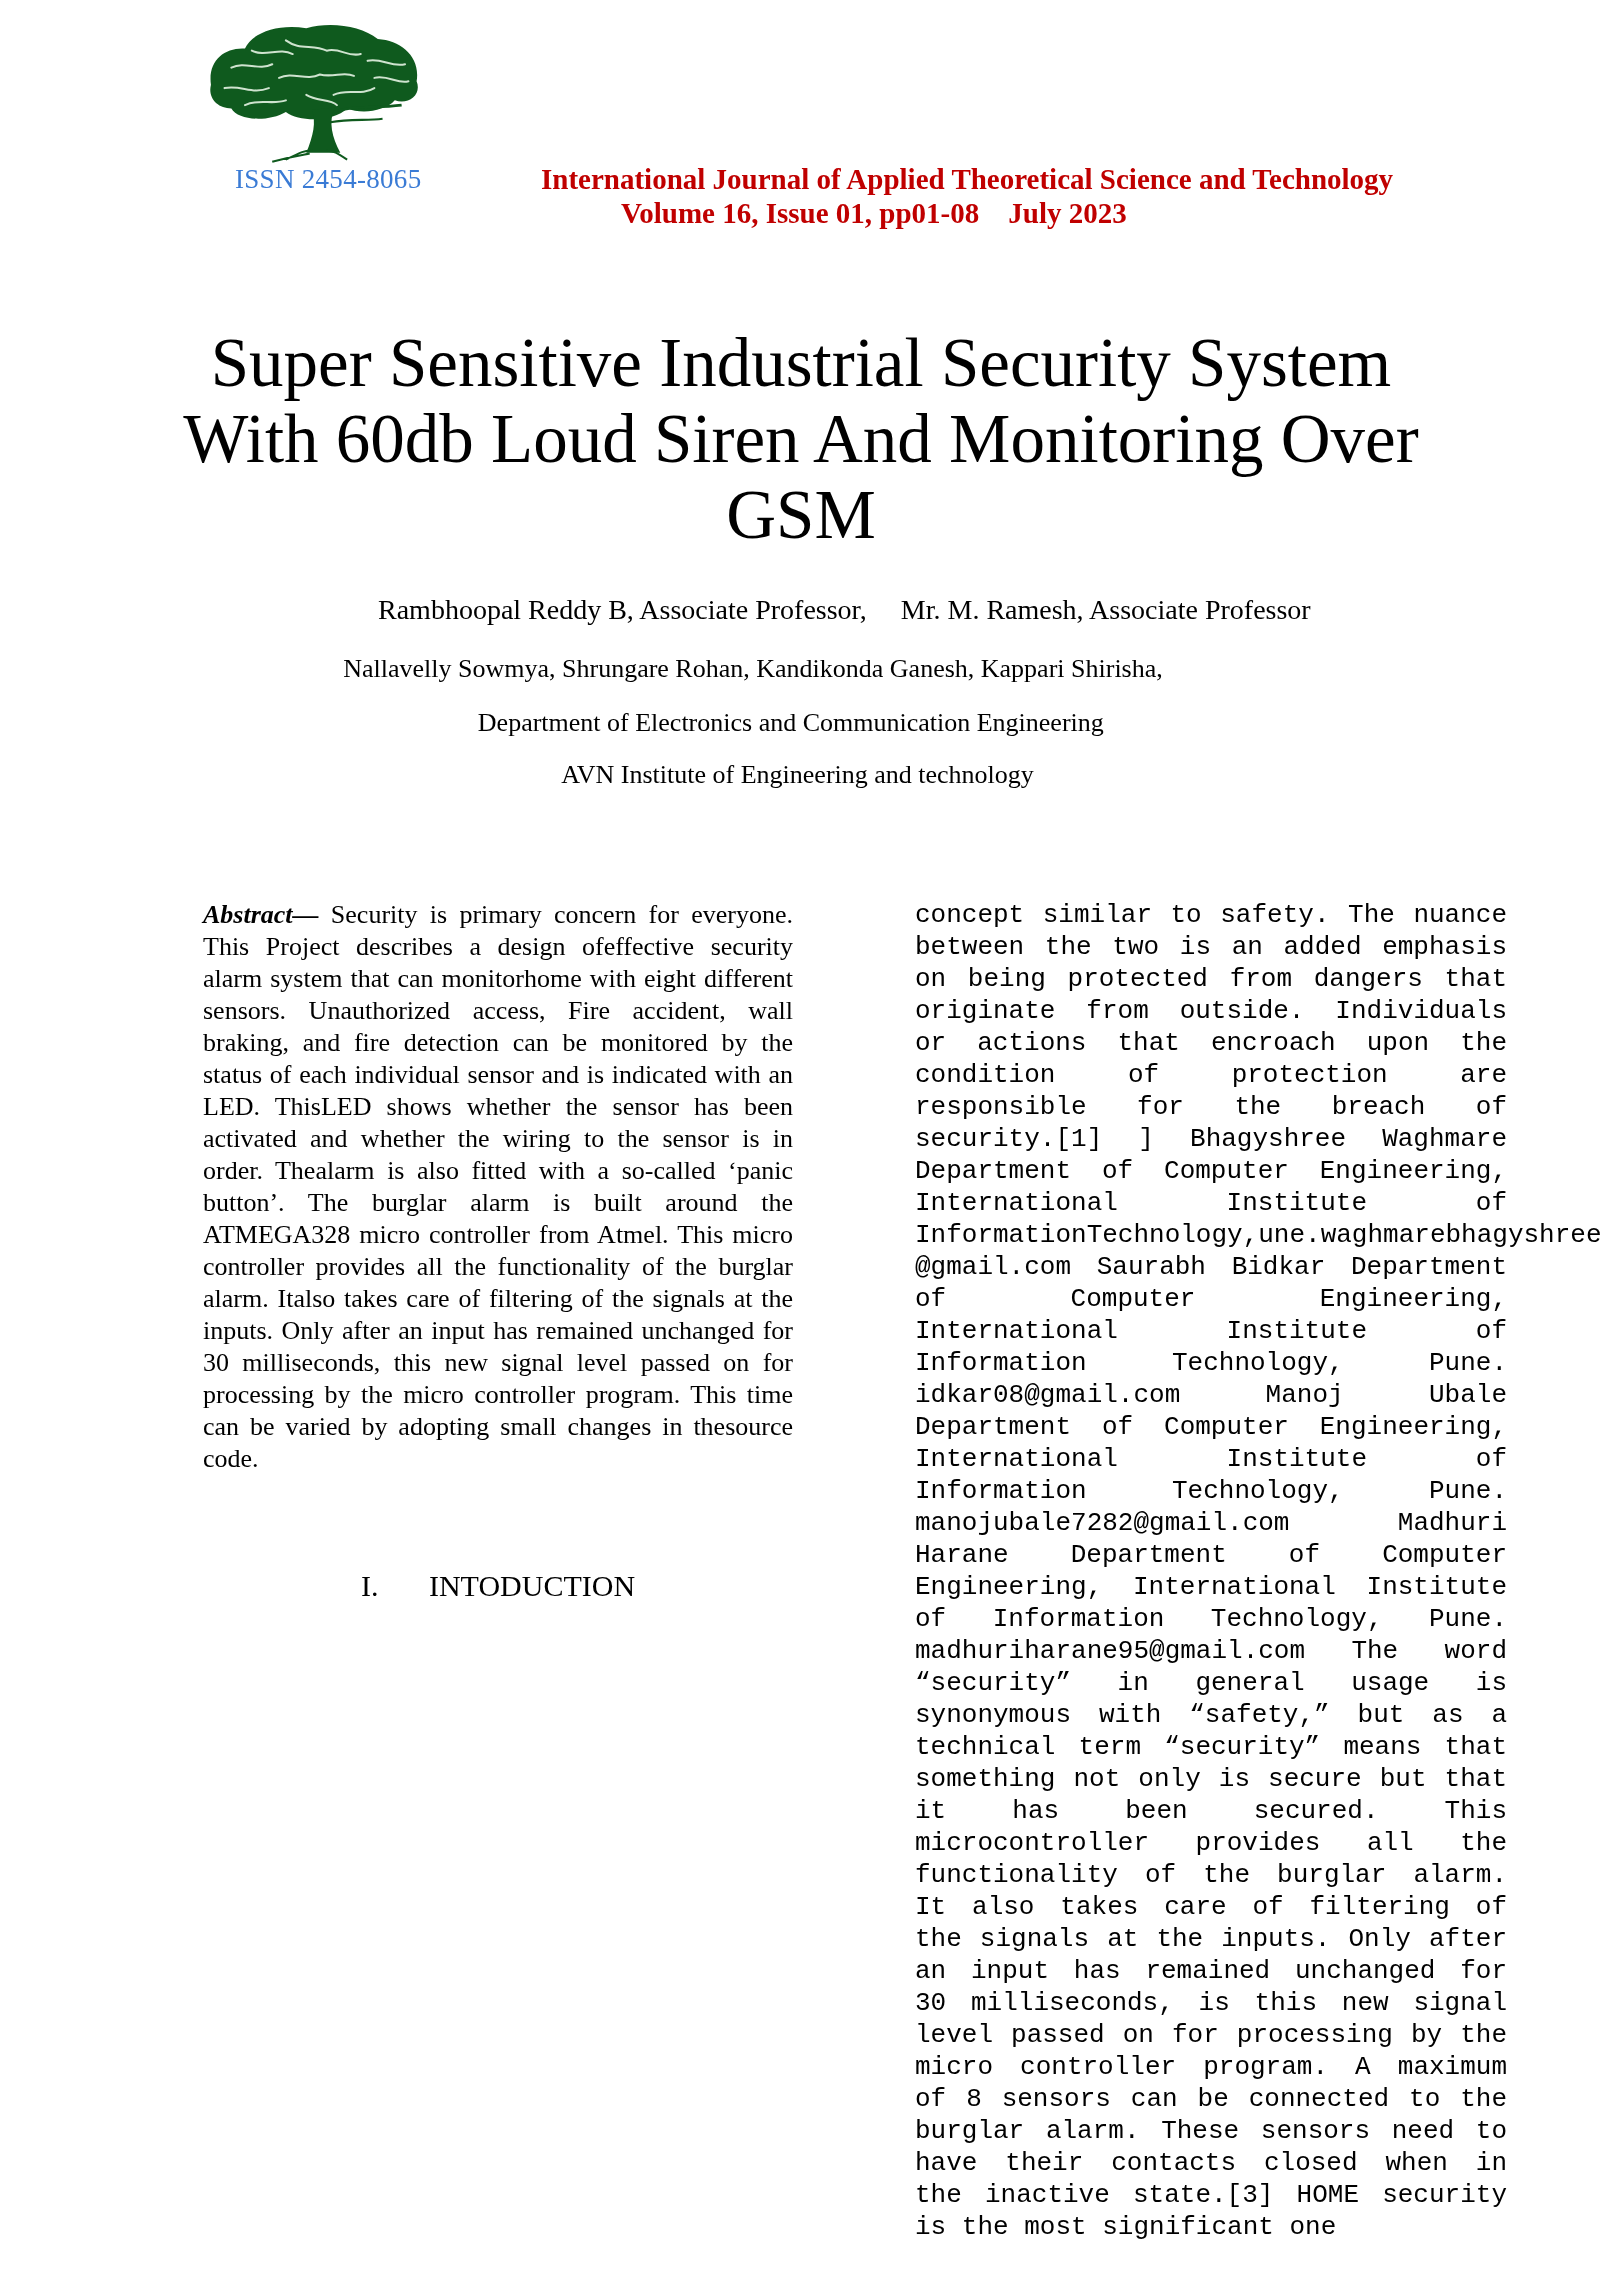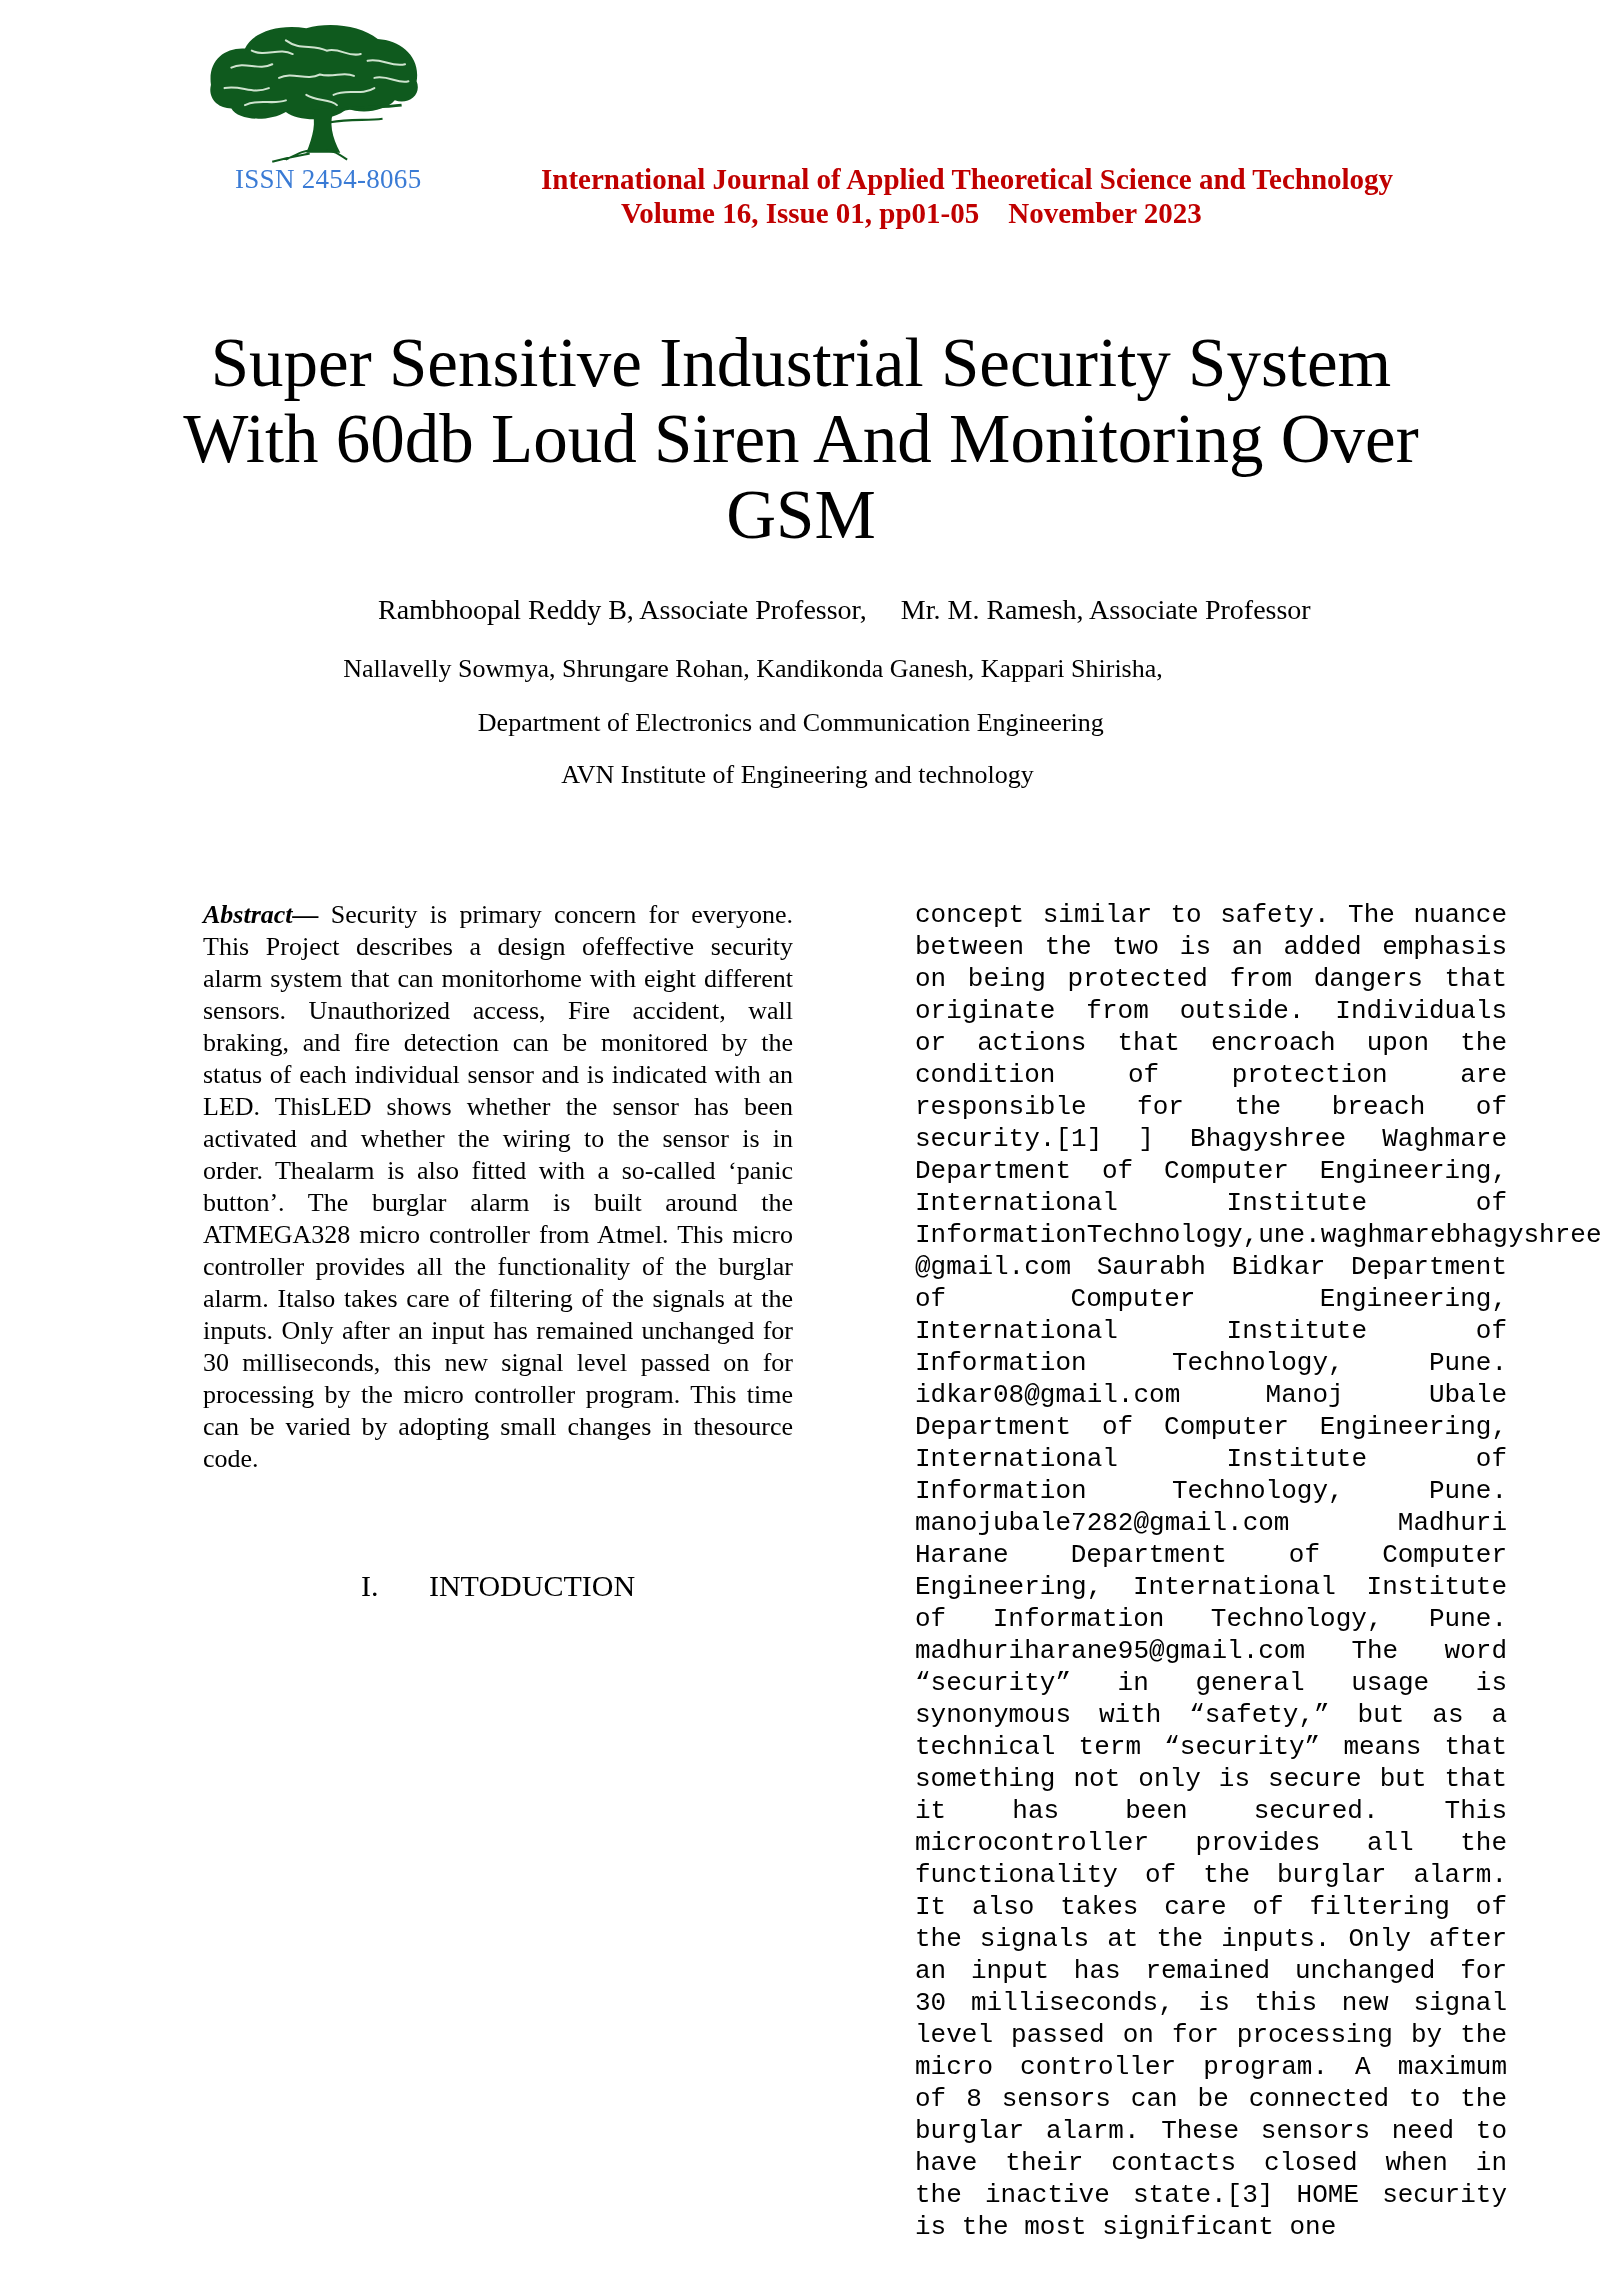--- a/index.html
+++ b/index.html
@@ -55,21 +55,21 @@
     <path d="M190 135 C220 125 250 130 290 125" stroke="#0f5a1e" stroke-width="4" fill="none"></path>
     <path d="M185 150 C215 145 240 148 262 145" stroke="#0f5a1e" stroke-width="3" fill="none"></path>
 
     <path d="M120 205 C140 195 150 190 160 192 M210 205 C195 195 190 192 180 192 M100 208 C130 200 145 198 155 196" stroke="#0f5a1e" stroke-width="3" fill="none"></path>
   </svg>
   <div class="issn">ISSN 2454-8065</div>
 </div>
 
 <div class="abs journal j1">International Journal of Applied Theoretical Science and Technology</div>
 <div class="abs journal j2">
-  <span>Volume 16, Issue 01, pp01-05</span><span class="gap"></span><span>November 2023</span>
+  <span>Volume 16, Issue 01, pp01-08</span><span class="gap"></span><span>July 2023</span>
 </div>
 
 <h1 class="abs title" style="margin:0;font-weight:normal;">Super Sensitive Industrial Security System With 60db Loud Siren And Monitoring Over GSM</h1>
 
 <div class="abs center-line authors1" style="width:auto;">
   <span>Rambhoopal Reddy B, Associate Professor,</span><span class="gap"></span><span>Mr. M. Ramesh, Associate Professor</span>
 </div>
 <div class="abs center-line authors2">Nallavelly Sowmya, Shrungare Rohan, Kandikonda Ganesh, Kappari Shirisha,</div>
 <div class="abs center-line dept">Department of Electronics and Communication Engineering</div>
 <div class="abs center-line inst">AVN Institute of Engineering and technology</div>

